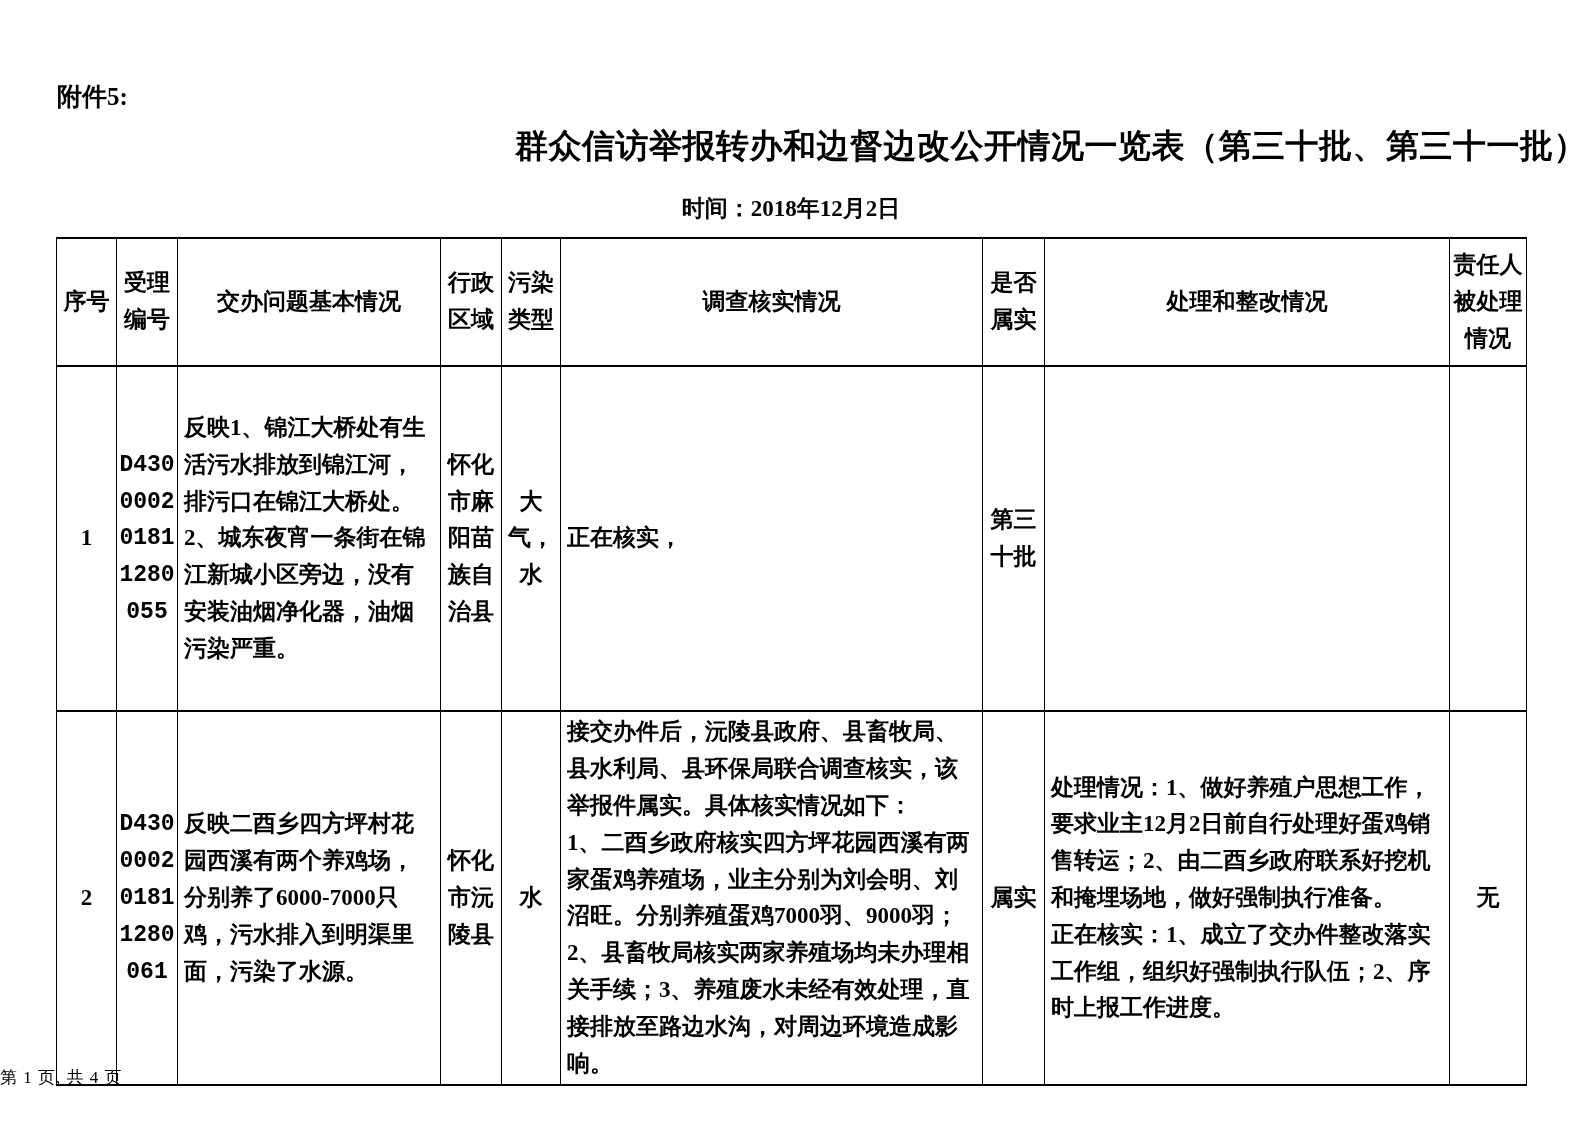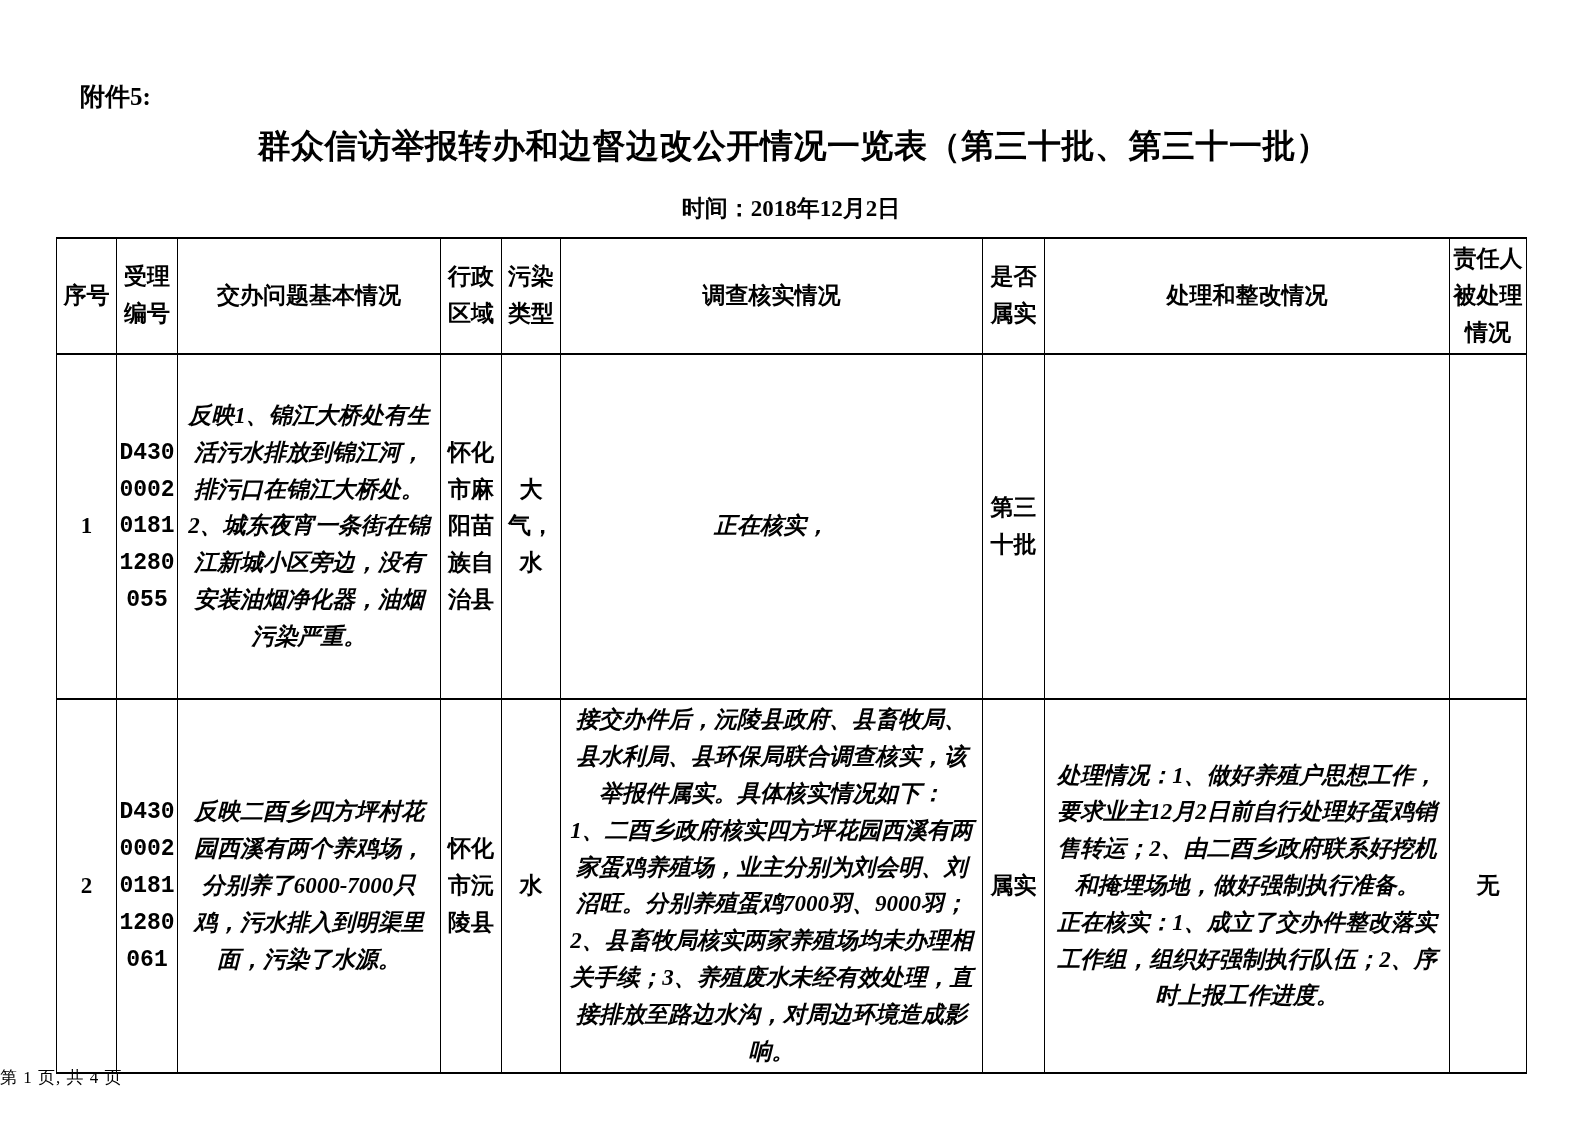--- a/index.html
+++ b/index.html
@@ -11,28 +11,27 @@
     position: relative;
     font-family: "Liberation Serif", "DejaVu Serif", serif;
     color: #000000;
   }
   .attachment {
     position: absolute;
     left: 57px;
     top: 80px;
     font-size: 25px;
     font-weight: bold;
-    margin-left: 23px;
   }
   .doc-title {
     position: absolute;
     left: 0;
     top: 124px;
     width: 100%;
-    text-align: center;
+    text-align: right;
     font-size: 33px;
     font-weight: bold;
     letter-spacing: 0.5px;
   }
   .timestamp {
     position: absolute;
     left: 56px;
     top: 193px;
     width: 1470px;
     text-align: center;
@@ -58,23 +57,23 @@
     padding: 2px 6px;
     overflow: hidden;
     word-break: break-word;
   }
   .doc-table th {
     font-size: 23px;
     font-weight: bold;
     text-align: center;
     padding: 2px 2px;
   }
-  .doc-table th.th-narrow3 { padding: 2px 0; }
+  .doc-table th.th-narrow3 { padding: 8px 0; }
   .doc-table td.center { text-align: center; padding: 2px 2px; }
-  .doc-table td.left   { text-align: center; font-style: italic; }
+  .doc-table td.left   { text-align: left; }
   .doc-table td.code-cell {
     font-family: "Liberation Mono", "DejaVu Sans Mono", monospace;
     font-weight: bold;
     text-align: center;
     word-break: break-all;
     padding: 2px 1px;
     margin-left: 25px;
   }
   .prewrap { white-space: pre-wrap; }
   .hei { font-weight: 900; }

